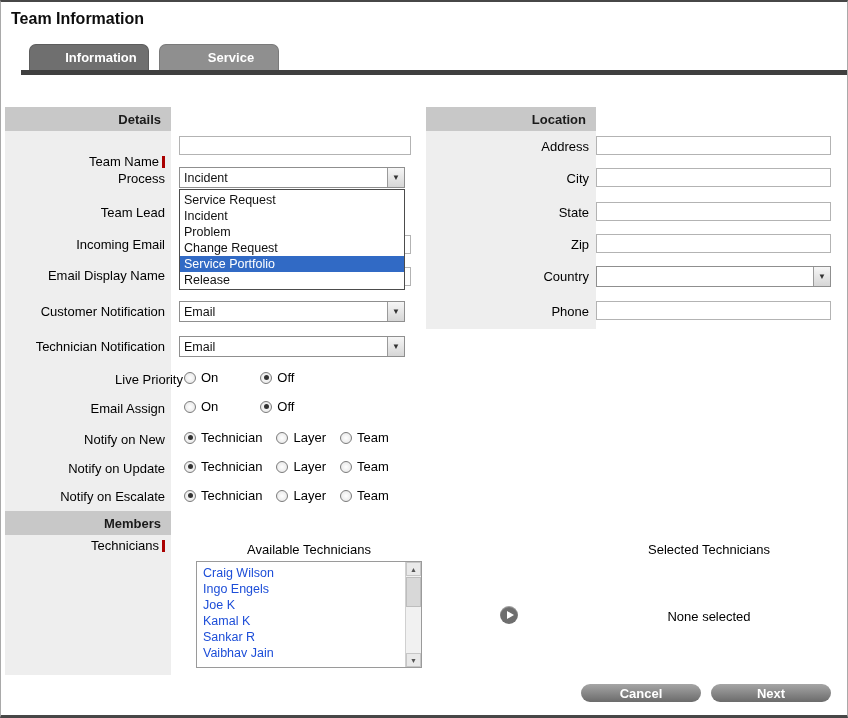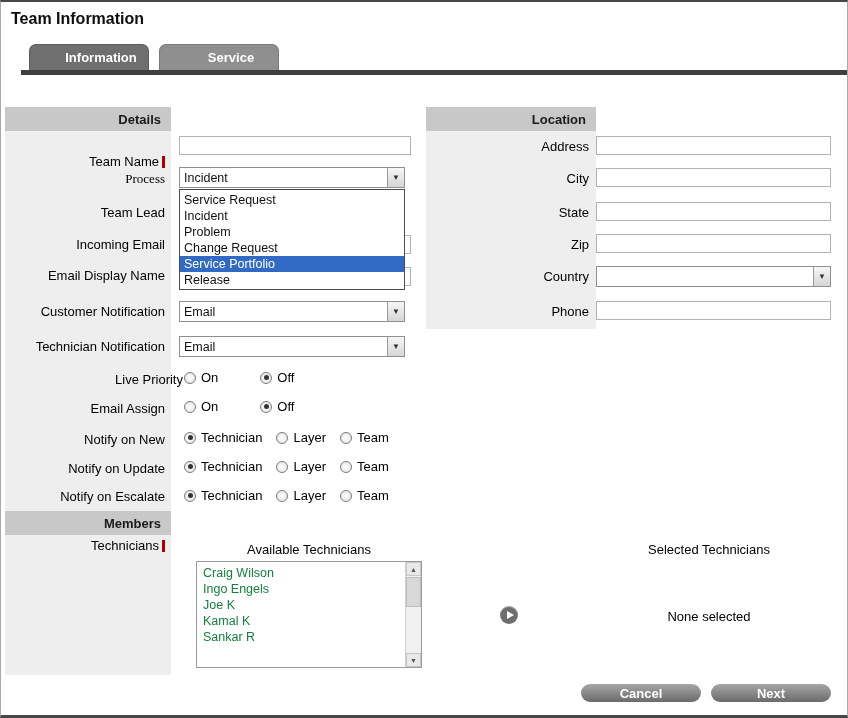--- a/index.html
+++ b/index.html
@@ -49,21 +49,21 @@
   .radio { display:inline-flex; align-items:center; gap:5px; font-size:13px; color:#000; cursor:pointer; }
   .rb { width:12px; height:12px; border-radius:50%; border:1px solid #7b7b7b;
         background:radial-gradient(#ffffff, #e2e2e2); position:relative; }
   .rb.checked::after { content:''; position:absolute; left:2.5px; top:2.5px; width:5px; height:5px;
                        border-radius:50%; background:#333; }
 
   .panel-title { position:absolute; font-size:13px; color:#000; text-align:center; }
   .listbox { position:absolute; left:195px; top:559px; width:226px; height:107px;
              border:1px solid #9a9a9a; background:#fff; }
   .list-items { position:absolute; left:0; top:3px; right:16px; bottom:0; overflow:hidden; }
-  .tech-item { height:16px; line-height:16px; padding-left:6px; font-size:12.5px; color:#15803d; cursor:default; }
+  .tech-item { height:16px; line-height:16px; padding-left:6px; font-size:12.5px; color:#1d4ed8; cursor:default; }
   .scrollbar { position:absolute; right:0; top:0; width:16px; height:100%; background:#f1f1f1; border-left:1px solid #d0d0d0; }
   .sb-btn { position:absolute; left:0; right:0; height:14px; display:flex; align-items:center; justify-content:center;
             font-size:7px; color:#555; background:#e9e9e9; border:1px solid #c6c6c6; cursor:pointer; }
   .sb-btn.up { top:0; } .sb-btn.down { bottom:0; }
   .sb-thumb { position:absolute; left:0; right:0; top:15px; height:30px; background:#d8d8d8; border:1px solid #bdbdbd; cursor:pointer; }
 
   .move-btn { position:absolute; left:499px; top:604px; width:18px; height:18px; border-radius:50%;
               background:#6e6e6e; display:flex; align-items:center; justify-content:center; cursor:pointer;
               box-shadow:inset 0 1px 1px rgba(255,255,255,.4); }
   .play { width:0; height:0; border-left:7px solid #fff; border-top:4px solid transparent;
@@ -94,21 +94,21 @@
   <div class="labelcol-right"></div>
 
   <div class="sec-header" id="details-header">Details</div>
   <div class="sec-header" id="location-header">Location</div>
   <div class="sec-header" id="members-header">Members</div>
 
   <div class="flabel" style="top:152px;padding-left:12px;">
     <span>Team Name</span>
       <span class="req"></span>
   </div>
-  <div class="flabel" style="top:169px;font-family:Liberation Serif, serif;">
+  <div class="flabel" style="top:169px;">
       <span>Process</span>
     </div>
   <div class="flabel" style="top:203px;">
       <span>Team Lead</span>
     </div>
   <div class="flabel" style="top:235px;">
       <span>Incoming Email</span>
     </div>
   <div class="flabel" style="top:266px;">
       <span>Email Display Name</span>
@@ -261,20 +261,21 @@
   <div class="panel-title" style="left:195px; top:540px; width:226px;">Available Technicians</div>
   <div class="panel-title" style="left:598px; top:540px; width:220px;">Selected Technicians</div>
 
   <div class="listbox">
     <div class="list-items">
         <div class="tech-item">Craig Wilson</div>
         <div class="tech-item">Ingo Engels</div>
         <div class="tech-item">Joe K</div>
         <div class="tech-item">Kamal K</div>
         <div class="tech-item">Sankar R</div>
+        <div class="tech-item">Vaibhav Jain</div>
       </div>
     <div class="scrollbar">
       <div class="sb-btn up">▲</div>
       <div class="sb-thumb"></div>
       <div class="sb-btn down">▼</div>
     </div>
   </div>
 
   <div class="move-btn">
     <span class="play"></span>

